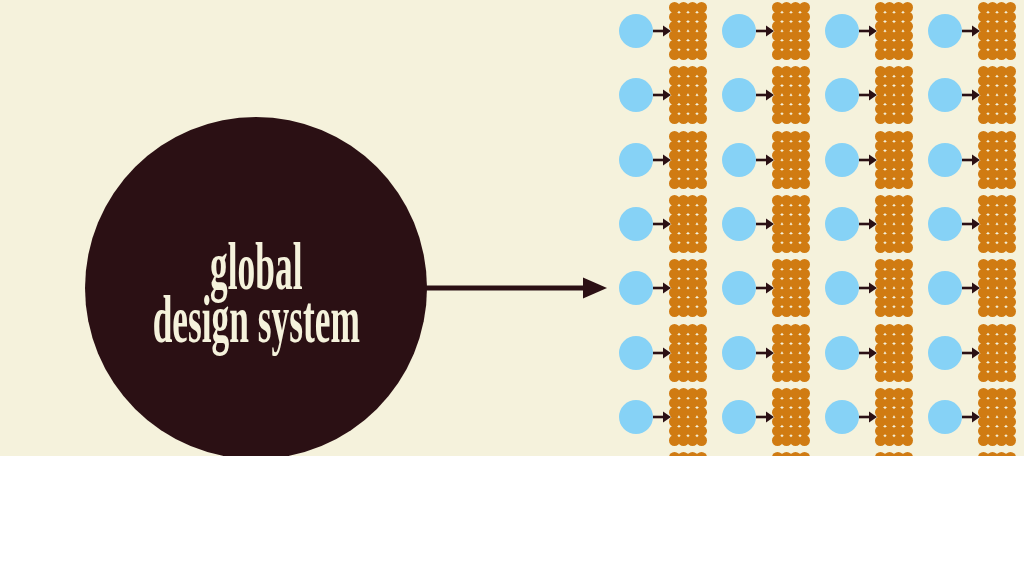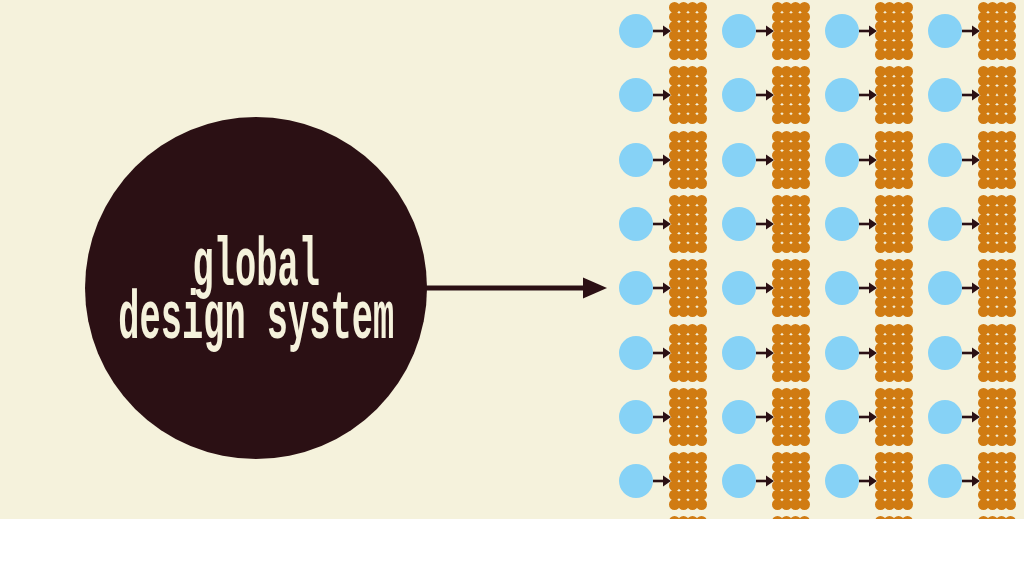--- a/index.html
+++ b/index.html
@@ -3,24 +3,24 @@
 <meta charset="utf-8">
 <style>
   html, body {
     margin: 0;
     padding: 0;
     background: #ffffff;
   }
   .canvas {
     position: relative;
     width: 1024px;
-    height: 519px;
+    height: 456px;
     overflow: hidden;
     background: var(--background, #F5F2DC);
-    font-family: Liberation Mono, monospace;
+    font-family: Liberation Serif, serif;
   }
 
   
   .big-circle {
     position: absolute;
     left: 85px;
     top: 117px;
     width: 342px;
     height: 342px;
     border-radius: 50%;

